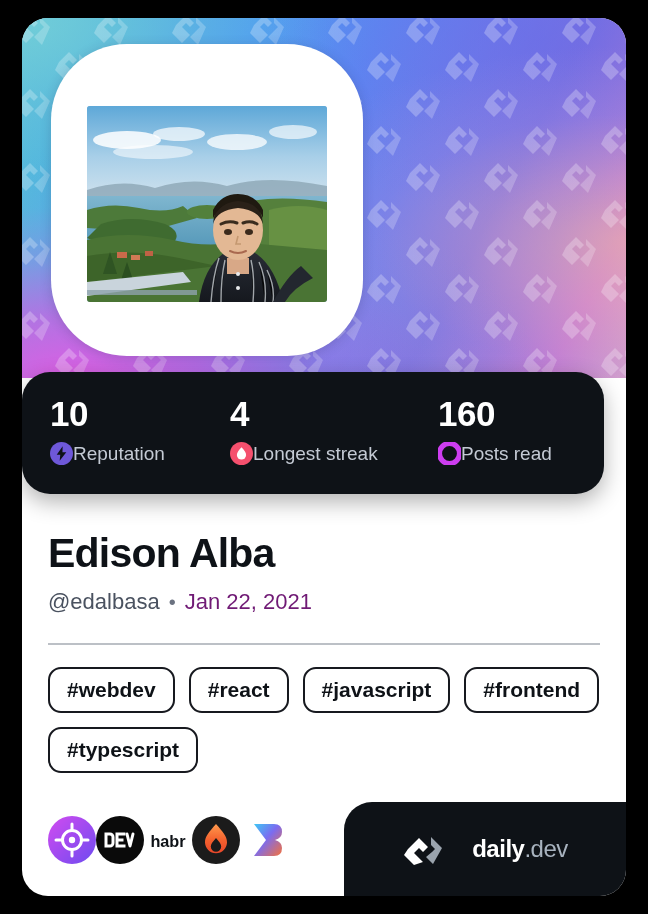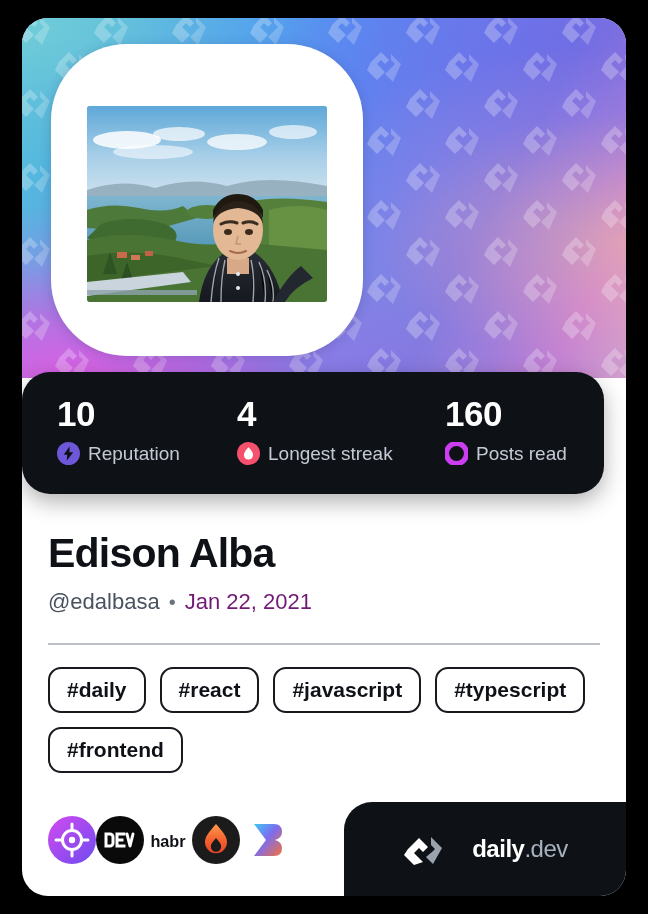--- a/index.html
+++ b/index.html
@@ -119,35 +119,34 @@
     height: 122px;
     background: #0e1217;
     border-radius: 28px;
     box-shadow: 0 8px 22px rgba(0,0,0,0.30);
   }
   .stats-inner {
     display: flex;
     height: 100%;
     padding: 22px 0 0 0;
   }
-  .stat { padding-left: 35px; }
+  .stat { padding-left: 28px; }
   .stat:nth-child(1) { width: 180px; }
   .stat:nth-child(2) { width: 208px; }
   .stat:nth-child(3) { width: 194px; }
   .stat-value {
     font-size: 35px;
     font-weight: bold;
     color: #ffffff;
     line-height: 40px;
     letter-spacing: -0.5px;
   }
   .stat-row {
     display: flex;
     align-items: center;
-    gap: 8px;
     margin-top: 8px;
   }
   .stat-label {
     font-size: 19px;
     color: #c4cad4;
     white-space: nowrap;
   }
   .stat-icon { width: 23px; height: 23px; flex: 0 0 23px; }
 
   
@@ -386,25 +385,25 @@
 
     <div class="submeta">
       <span class="handle">@edalbasa</span>
       <span class="dot">•</span>
       <span class="joined">Jan 22, 2021</span>
     </div>
 
     <div class="divider"></div>
 
     <div class="tags">
-      <span class="tag">#daily</span>
+      <span class="tag">#webdev</span>
       <span class="tag">#react</span>
       <span class="tag">#javascript</span>
+      <span class="tag">#frontend</span>
       <span class="tag">#typescript</span>
-      <span class="tag">#frontend</span>
     </div>
 
     <div class="socials">
 
       <svg class="social" viewBox="0 0 48 48">
         <defs>
           <linearGradient id="tgt" x1="0" y1="0" x2="1" y2="1">
             <stop offset="0%" stop-color="#d24bf0"></stop>
             <stop offset="100%" stop-color="#6d4bf0"></stop>
           </linearGradient>

